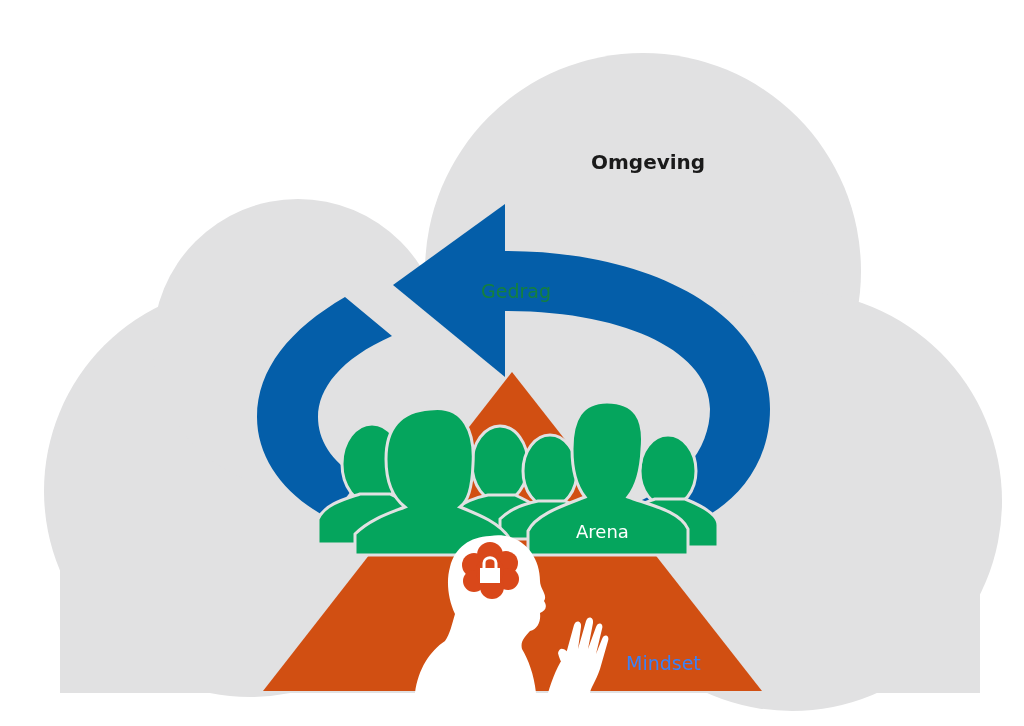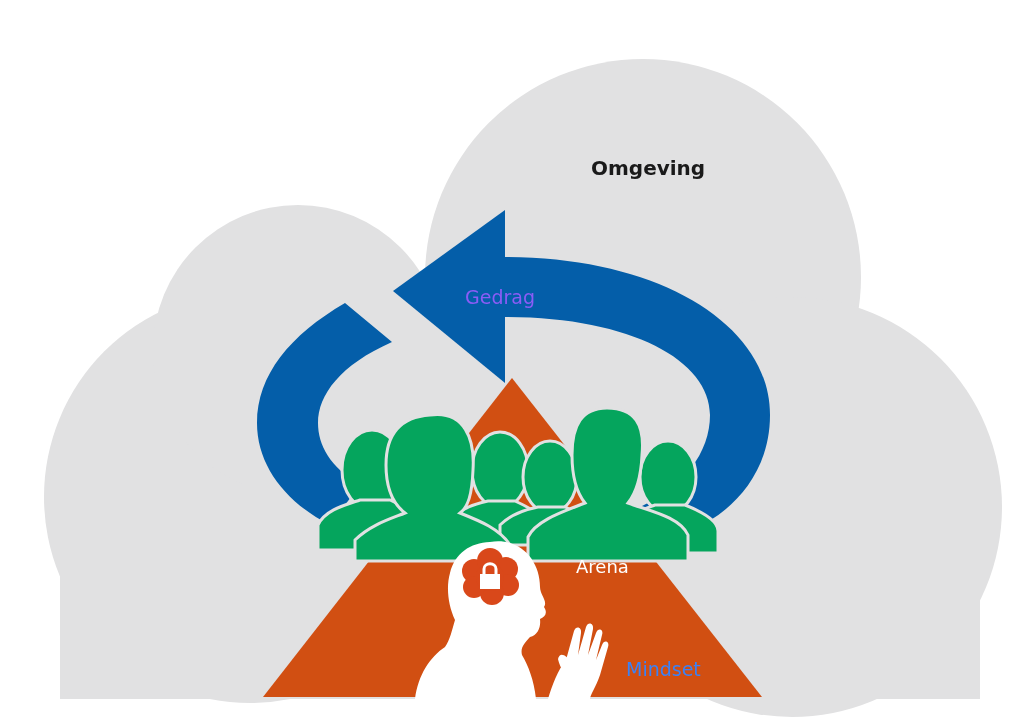--- a/index.html
+++ b/index.html
@@ -1,21 +1,21 @@
 <!DOCTYPE html>
 <html><head>
 <meta charset="utf-8">
 <style>
   html, body { margin:0; padding:0; background:#ffffff; }
   body { width:1024px; height:726px; position:relative; overflow:hidden; font-family:"DejaVu Sans", sans-serif; }
-  #stage { position:absolute; left:0; top:15px; width:1024px; height:561px; }
+  #stage { position:absolute; left:0; top:9px; width:1024px; height:561px; }
   .lbl { position:absolute; white-space:nowrap; }
   .omgeving { left:591px; top:141px; font-size:20px; font-weight:bold; color:#1a1a1a; font-family:"DejaVu Sans", sans-serif; }
   .gedrag { left:465px; top:271px; font-size:19px; color:#ffffff; }
-  .arena { left:576px; top:512px; font-size:18px; color:#ffffff;margin-top:29px; }
+  .arena { left:576px; top:512px; font-size:18px; color:#ffffff; }
   .mindset { left:626px; top:643px; font-size:19px; color:#ffffff; }
 </style>
 </head>
 <body>
 
 <div id="stage">
   <svg width="1024" height="726" viewBox="0 0 1024 726" xmlns="http://www.w3.org/2000/svg">
 
     <g id="cloud">
       <circle cx="250" cy="482" r="206" fill="#e1e1e2"></circle>
@@ -111,16 +111,16 @@
       </g>
 
       <g>
         <path d="M 484 560 L 484 554 C 484 547, 496 547, 496 554 L 496 560" fill="none" stroke="#ffffff" stroke-width="3"></path>
         <rect x="480" y="559" width="20" height="15" fill="#ffffff"></rect>
       </g>
     </g>
   </svg>
 
   <div class="lbl omgeving" style="color: rgb(26, 26, 26);">Omgeving</div>
-  <div class="lbl gedrag" style="color: #8b5cf6;">Gedrag</div>
+  <div class="lbl gedrag" style="color: #15803d; margin-left: 16px;">Gedrag</div>
   <div class="lbl arena" style="color: rgb(255, 255, 255);">Arena</div>
   <div class="lbl mindset" style="color: #3b82f6;">Mindset</div>
 </div>
 
 </body></html>

